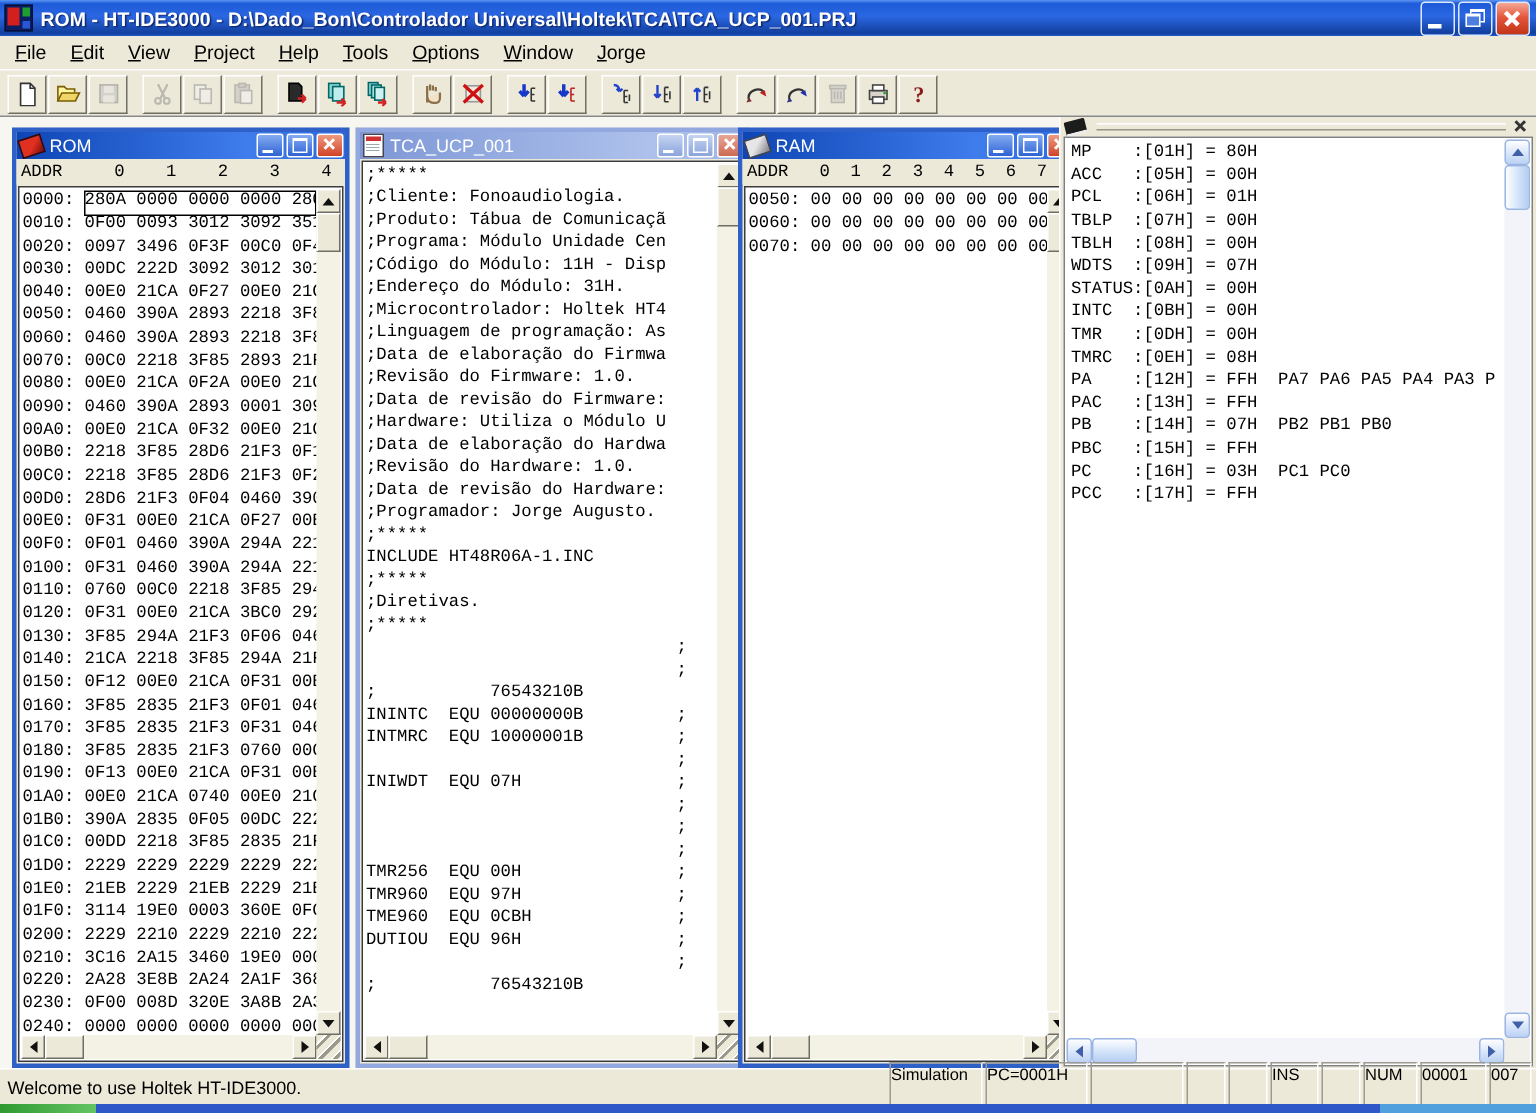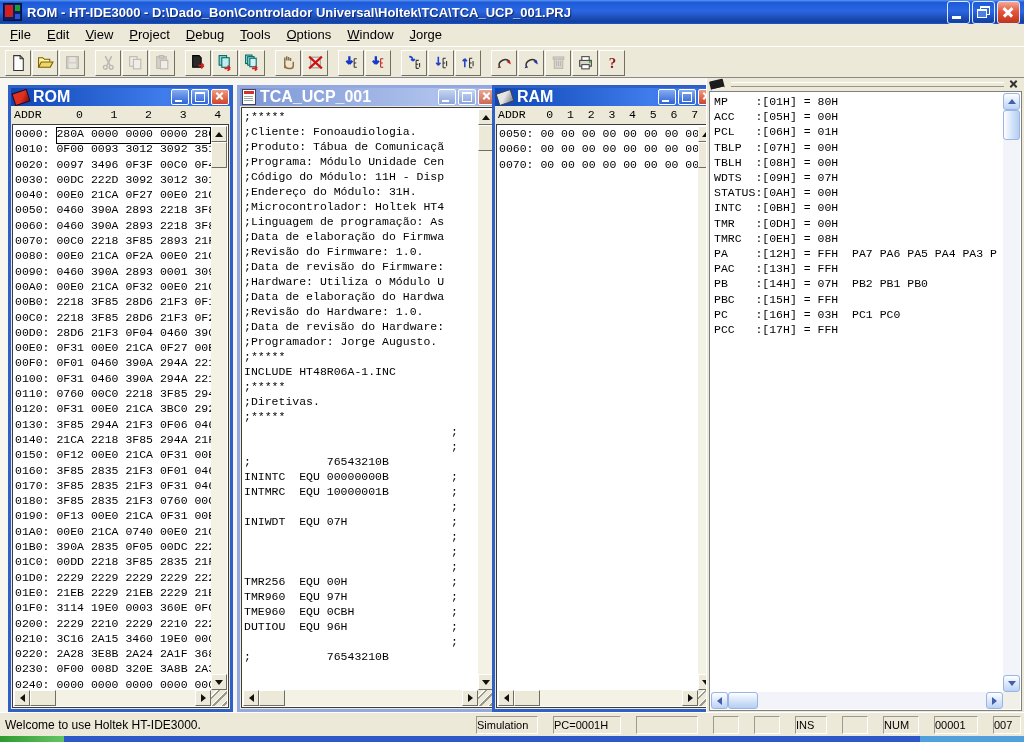--- a/index.html
+++ b/index.html
@@ -43,21 +43,21 @@
 
   
   .mdi{position:absolute;top:77px;left:0;right:0;height:635px;background:#F7F6F0;border-top:1px solid #888}
 
   
   .cwin{position:absolute;top:7px;height:627px;background:#ECE9D8;border:3px solid #2E60C8;box-sizing:border-box}
   .cwin.inactive{border-color:#93A8DE}
   .ctitle{height:18px;display:flex;align-items:center;padding:0 1px 0 2px;
     background:linear-gradient(90deg,#0E45B4 0%,#3F7CEC 70%,#2E6ADC 100%)}
   .cwin.inactive .ctitle{background:linear-gradient(90deg,#7D97D6 0%,#AEC1EC 75%,#9FB4E4 100%)}
-  .clabel{color:#fff;font-weight:bold;font-size:16px;margin-left:4px;flex:1;white-space:nowrap;overflow:hidden}
+  .clabel{color:#fff;font-weight:normal;font-size:12px;margin-left:4px;flex:1;white-space:nowrap;overflow:hidden}
   .cbtns{display:flex}
   .cb{width:16px;height:14px;margin-left:2px;border-radius:2px;border:1px solid #fff;position:relative;
     background:linear-gradient(180deg,#85ACF2 0%,#2E63D4 100%)}
   .cb.cl{background:linear-gradient(180deg,#F09A80 0%,#D04428 100%)}
   .cwin.inactive .cb{background:linear-gradient(180deg,#C5D4F2 0%,#8BA4DC 100%)}
   .cwin.inactive .cb.cl{background:linear-gradient(180deg,#E8A696 0%,#CC6A52 100%)}
   .i-min{position:absolute;left:3px;bottom:2px;width:7px;height:2px;background:#fff}
   .i-max{position:absolute;left:3px;top:2px;width:8px;height:7px;border:1px solid #fff;border-top-width:2px}
   .i-x1,.i-x2{position:absolute;left:3px;top:5px;width:9px;height:2px;background:#fff}
   .i-x1{transform:rotate(45deg)} .i-x2{transform:rotate(-45deg)}
@@ -125,22 +125,22 @@
     background:linear-gradient(90deg,#FEFEFF,#CFE0F8 60%,#B6CEF2)}
   .xthh{position:absolute;top:0;height:17px;width:30px;left:17px;border:1px solid #9AB5E4;border-radius:3px;box-sizing:border-box;
     background:linear-gradient(180deg,#FEFEFF,#CFE0F8 60%,#B6CEF2)}
   .xcorner{position:absolute;right:1px;bottom:1px;width:17px;height:17px;background:#F0EFE8}
 
   
   .statusbar{position:absolute;left:0;right:0;top:712px;height:24px;background:#ECE9D8;border-top:1px solid #FFFFFF;
     display:flex;align-items:center;font-size:12px}
   .smsg{flex:1;padding-left:5px;white-space:nowrap;overflow:hidden}
   .scells{display:flex;margin-right:3px}
-  .scell{height:18px;box-sizing:border-box;border:1px solid;border-color:#9D9A90 #FFFFFF #FFFFFF #9D9A90;
-    margin-left:15px;padding:2px 4px 0 0;font-size:11px;white-space:nowrap;overflow:hidden}
+  .scell{height:34px;box-sizing:border-box;border:1px solid;border-color:#9D9A90 #FFFFFF #FFFFFF #9D9A90;
+    margin-left:2px;padding:2px 4px 0 0;font-size:11px;white-space:nowrap;overflow:hidden}
   .scell:nth-child(1){width:62px}.scell:nth-child(2){width:68px}.scell:nth-child(3){width:62px}
   .scell:nth-child(4){width:26px}.scell:nth-child(5){width:26px}.scell:nth-child(6){width:32px}
   .scell:nth-child(7){width:26px}.scell:nth-child(8){width:36px}.scell:nth-child(9){width:44px}
   .scell:nth-child(10){width:28px}
 
   
   .taskstrip{position:absolute;left:0;right:0;top:736px;height:6px;background:#2E58C8;overflow:hidden}
   .tsgreen{position:absolute;left:0;top:0;width:64px;height:6px;background:linear-gradient(90deg,#2F9A2F,#64C464)}
   .tslight{position:absolute;right:0;top:0;width:104px;height:6px;background:#4FA0DC}
 </style>
@@ -167,21 +167,21 @@
         <span class="gl-x2"></span>
       </div>
   </div>
 </div>
 
 <div class="menubar">
     <div class="mitem">File</div>
     <div class="mitem">Edit</div>
     <div class="mitem">View</div>
     <div class="mitem">Project</div>
-    <div class="mitem">Debug</div>
+    <div class="mitem">Help</div>
     <div class="mitem">Tools</div>
     <div class="mitem">Options</div>
     <div class="mitem">Window</div>
     <div class="mitem">Jorge</div>
   </div>
 
 <div class="toolbar">
   <div class="tbtn">
       <svg viewBox="0 0 16 16">
         <path d="M3.5 1.5h6l3 3v11h-9z" fill="#fff" stroke="#333"></path>

